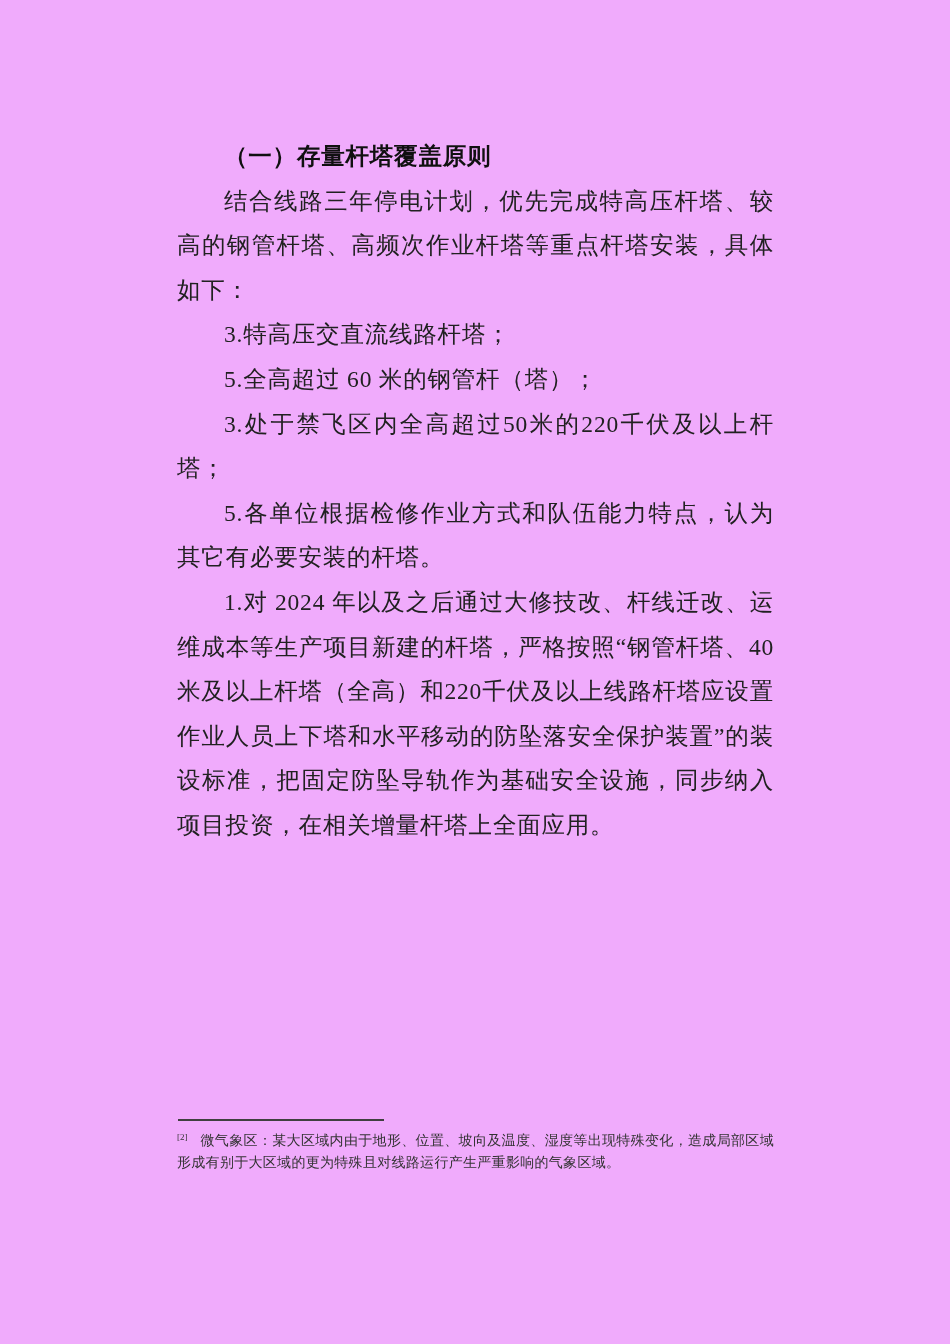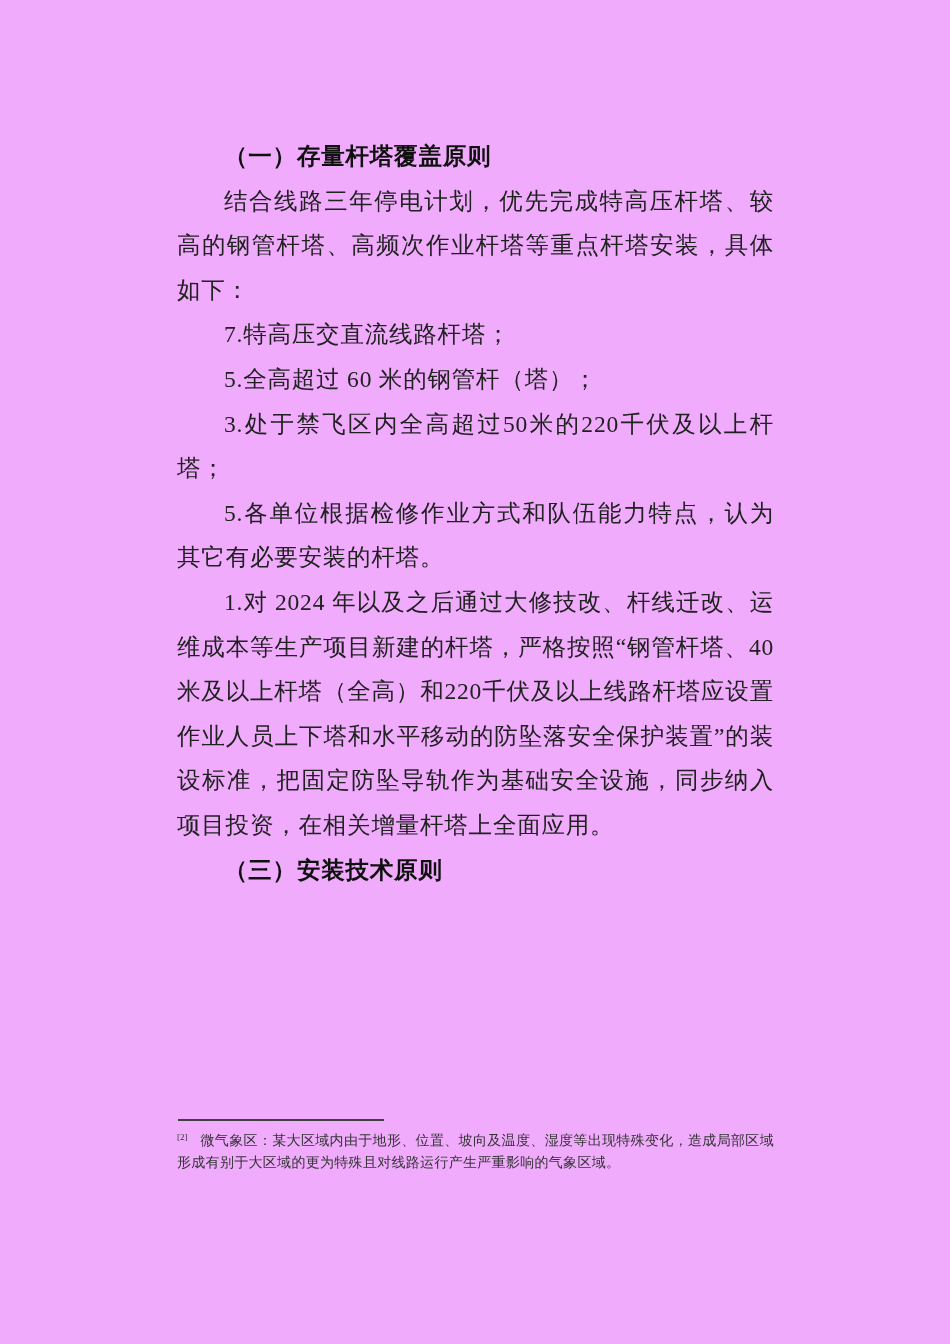--- a/index.html
+++ b/index.html
@@ -77,26 +77,25 @@
   }
 </style>
 </head>
 <body>
 
 <div class="page">
 
   <main class="content">
     <p class="heading">（一）存量杆塔覆盖原则</p>
     <p class="para">结合线路三年停电计划，优先完成特高压杆塔、较高的钢管杆塔、高频次作业杆塔等重点杆塔安装，具体如下：</p>
-    <p class="para">7.特高压交直流线路杆塔；</p>
+    <p class="para">3.特高压交直流线路杆塔；</p>
     <p class="para">5.全高超过 60 米的钢管杆（塔）；</p>
     <p class="para">3.处于禁飞区内全高超过50米的220千伏及以上杆塔；</p>
     <p class="para">5.各单位根据检修作业方式和队伍能力特点，认为其它有必要安装的杆塔。</p>
     <p class="para">1.对 2024 年以及之后通过大修技改、杆线迁改、运维成本等生产项目新建的杆塔，严格按照“钢管杆塔、40 米及以上杆塔（全高）和220千伏及以上线路杆塔应设置作业人员上下塔和水平移动的防坠落安全保护装置”的装设标准，把固定防坠导轨作为基础安全设施，同步纳入项目投资，在相关增量杆塔上全面应用。</p>
-    <p class="heading">（三）安装技术原则</p>
   </main>
 
   <footer class="footnotes">
     <div class="fn-rule"></div>
     <p class="footnote"><sup class="fn-marker">[2]</sup><span>微气象区：某大区域内由于地形、位置、坡向及温度、湿度等出现特殊变化，造成局部区域形成有别于大区域的更为特殊且对线路运行产生严重影响的气象区域。</span></p>
   </footer>
 
 </div>
 
 </body></html>

